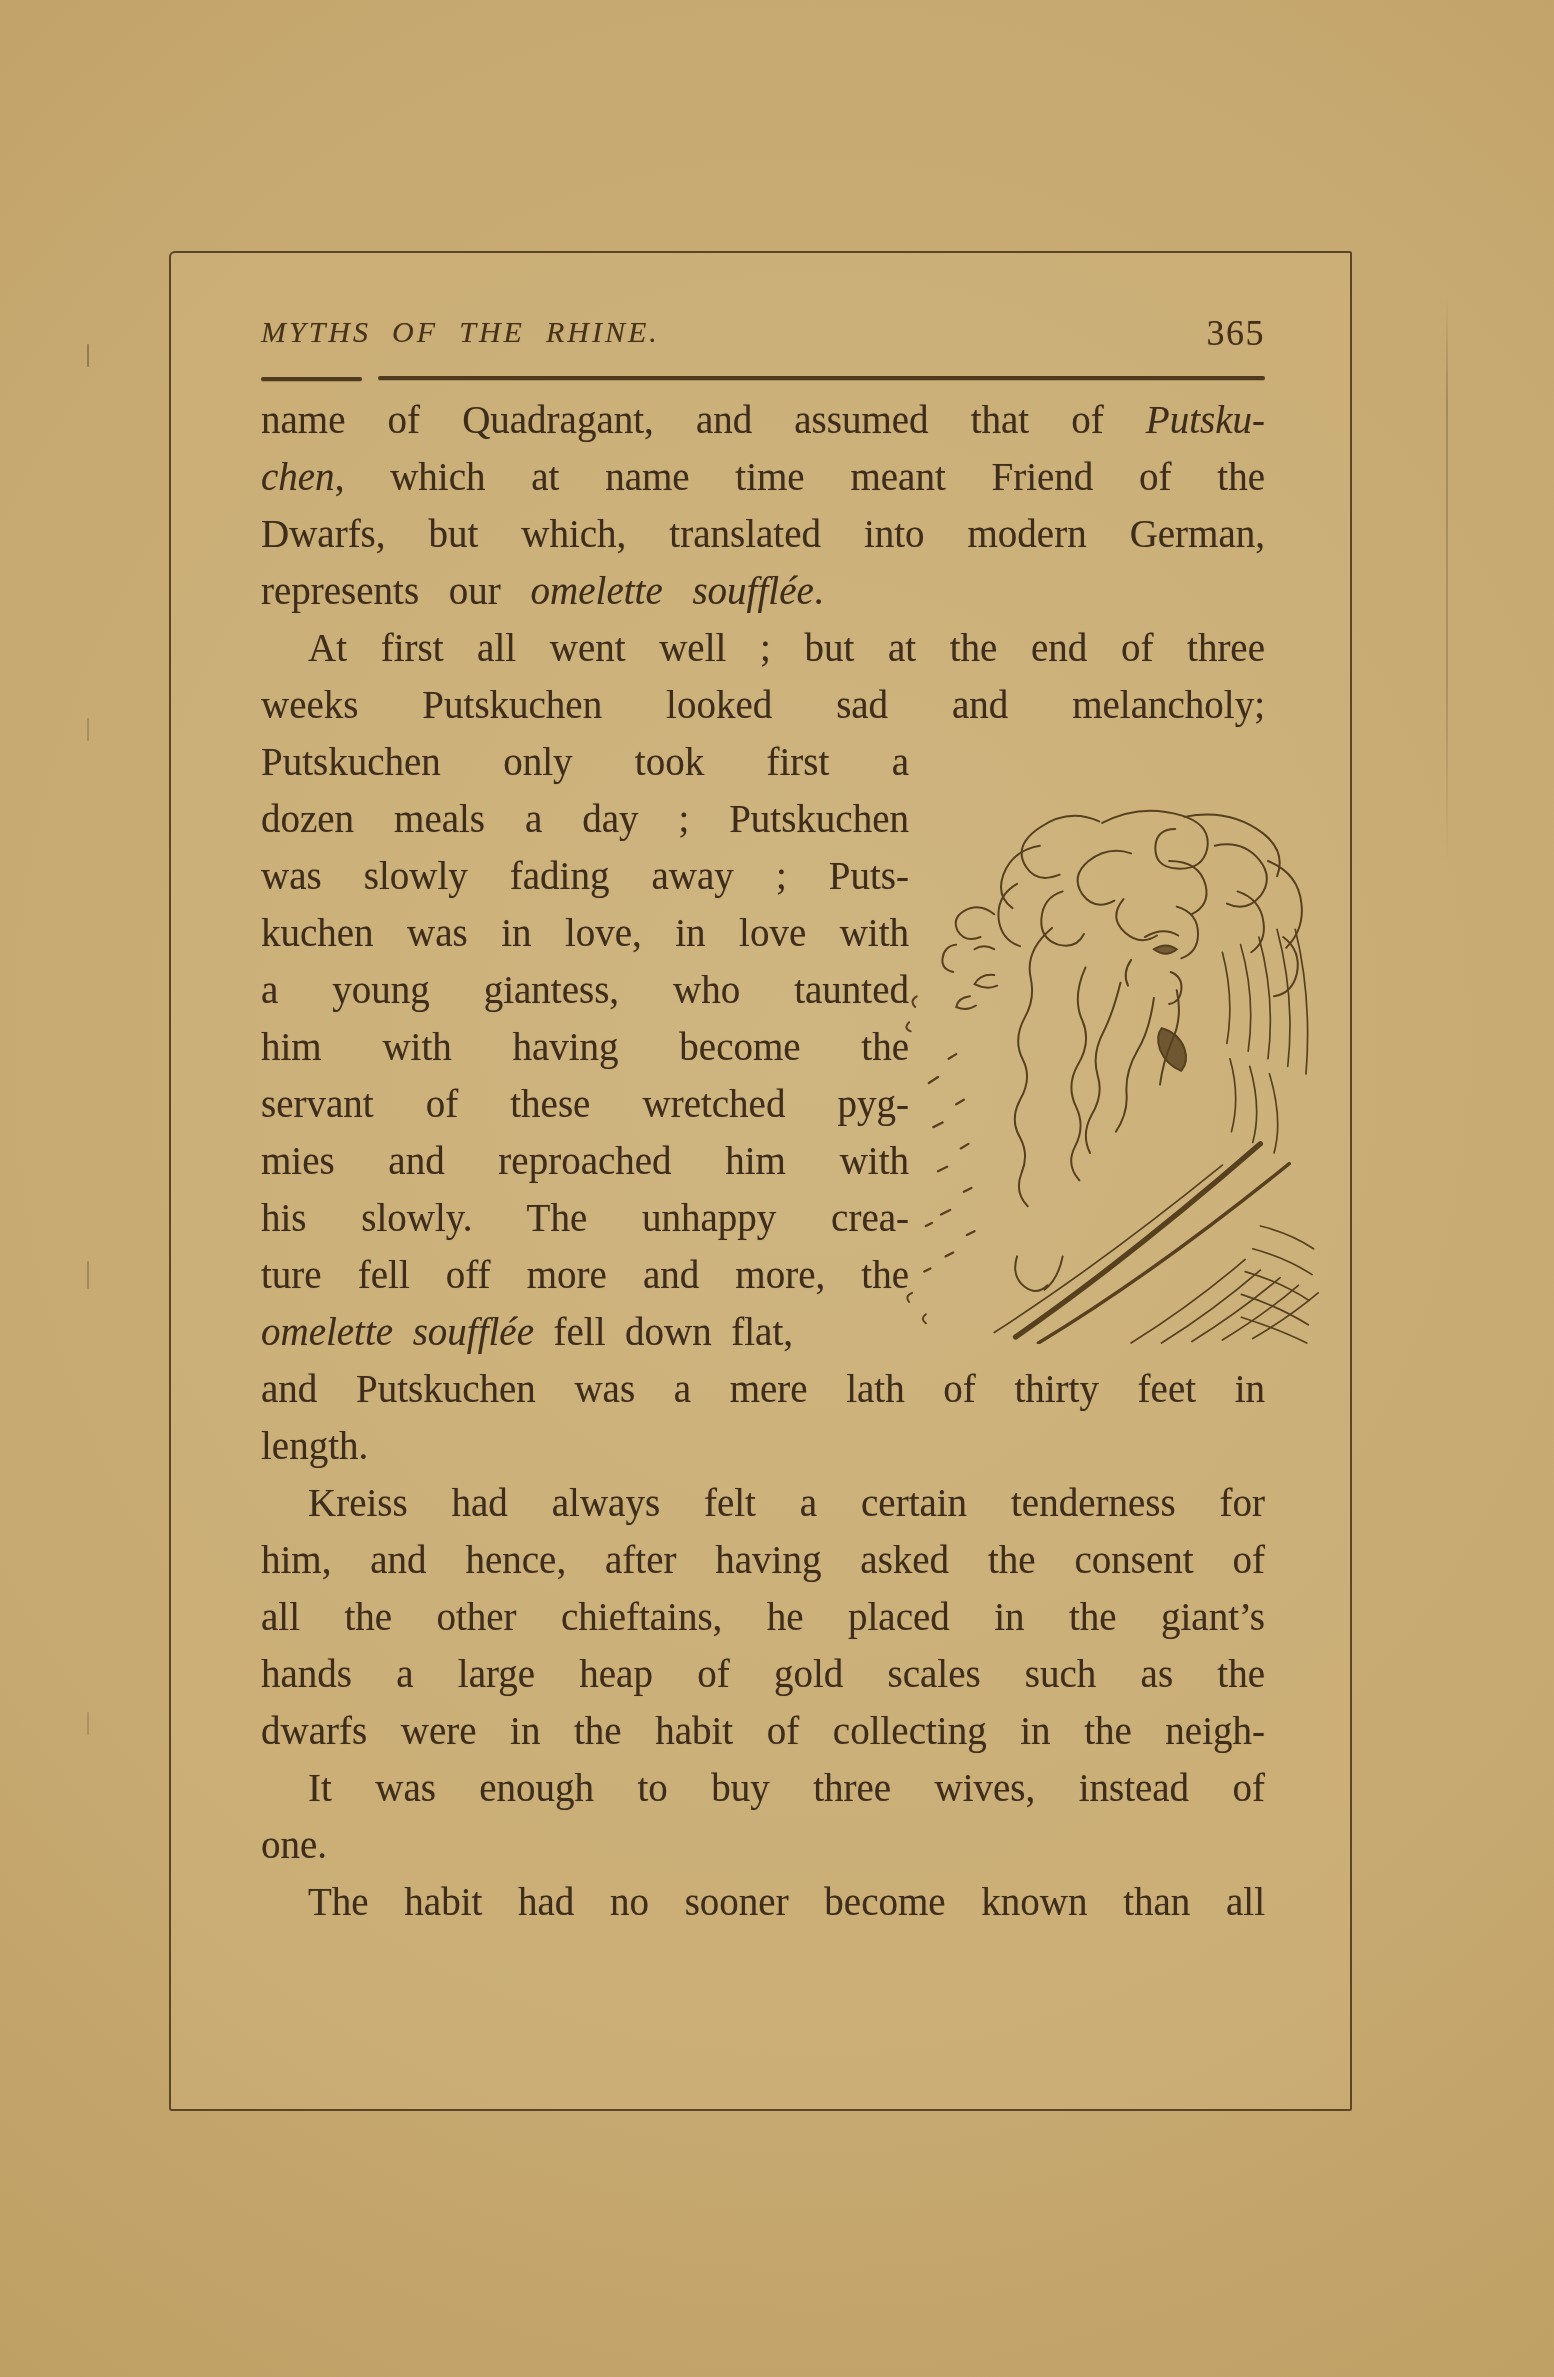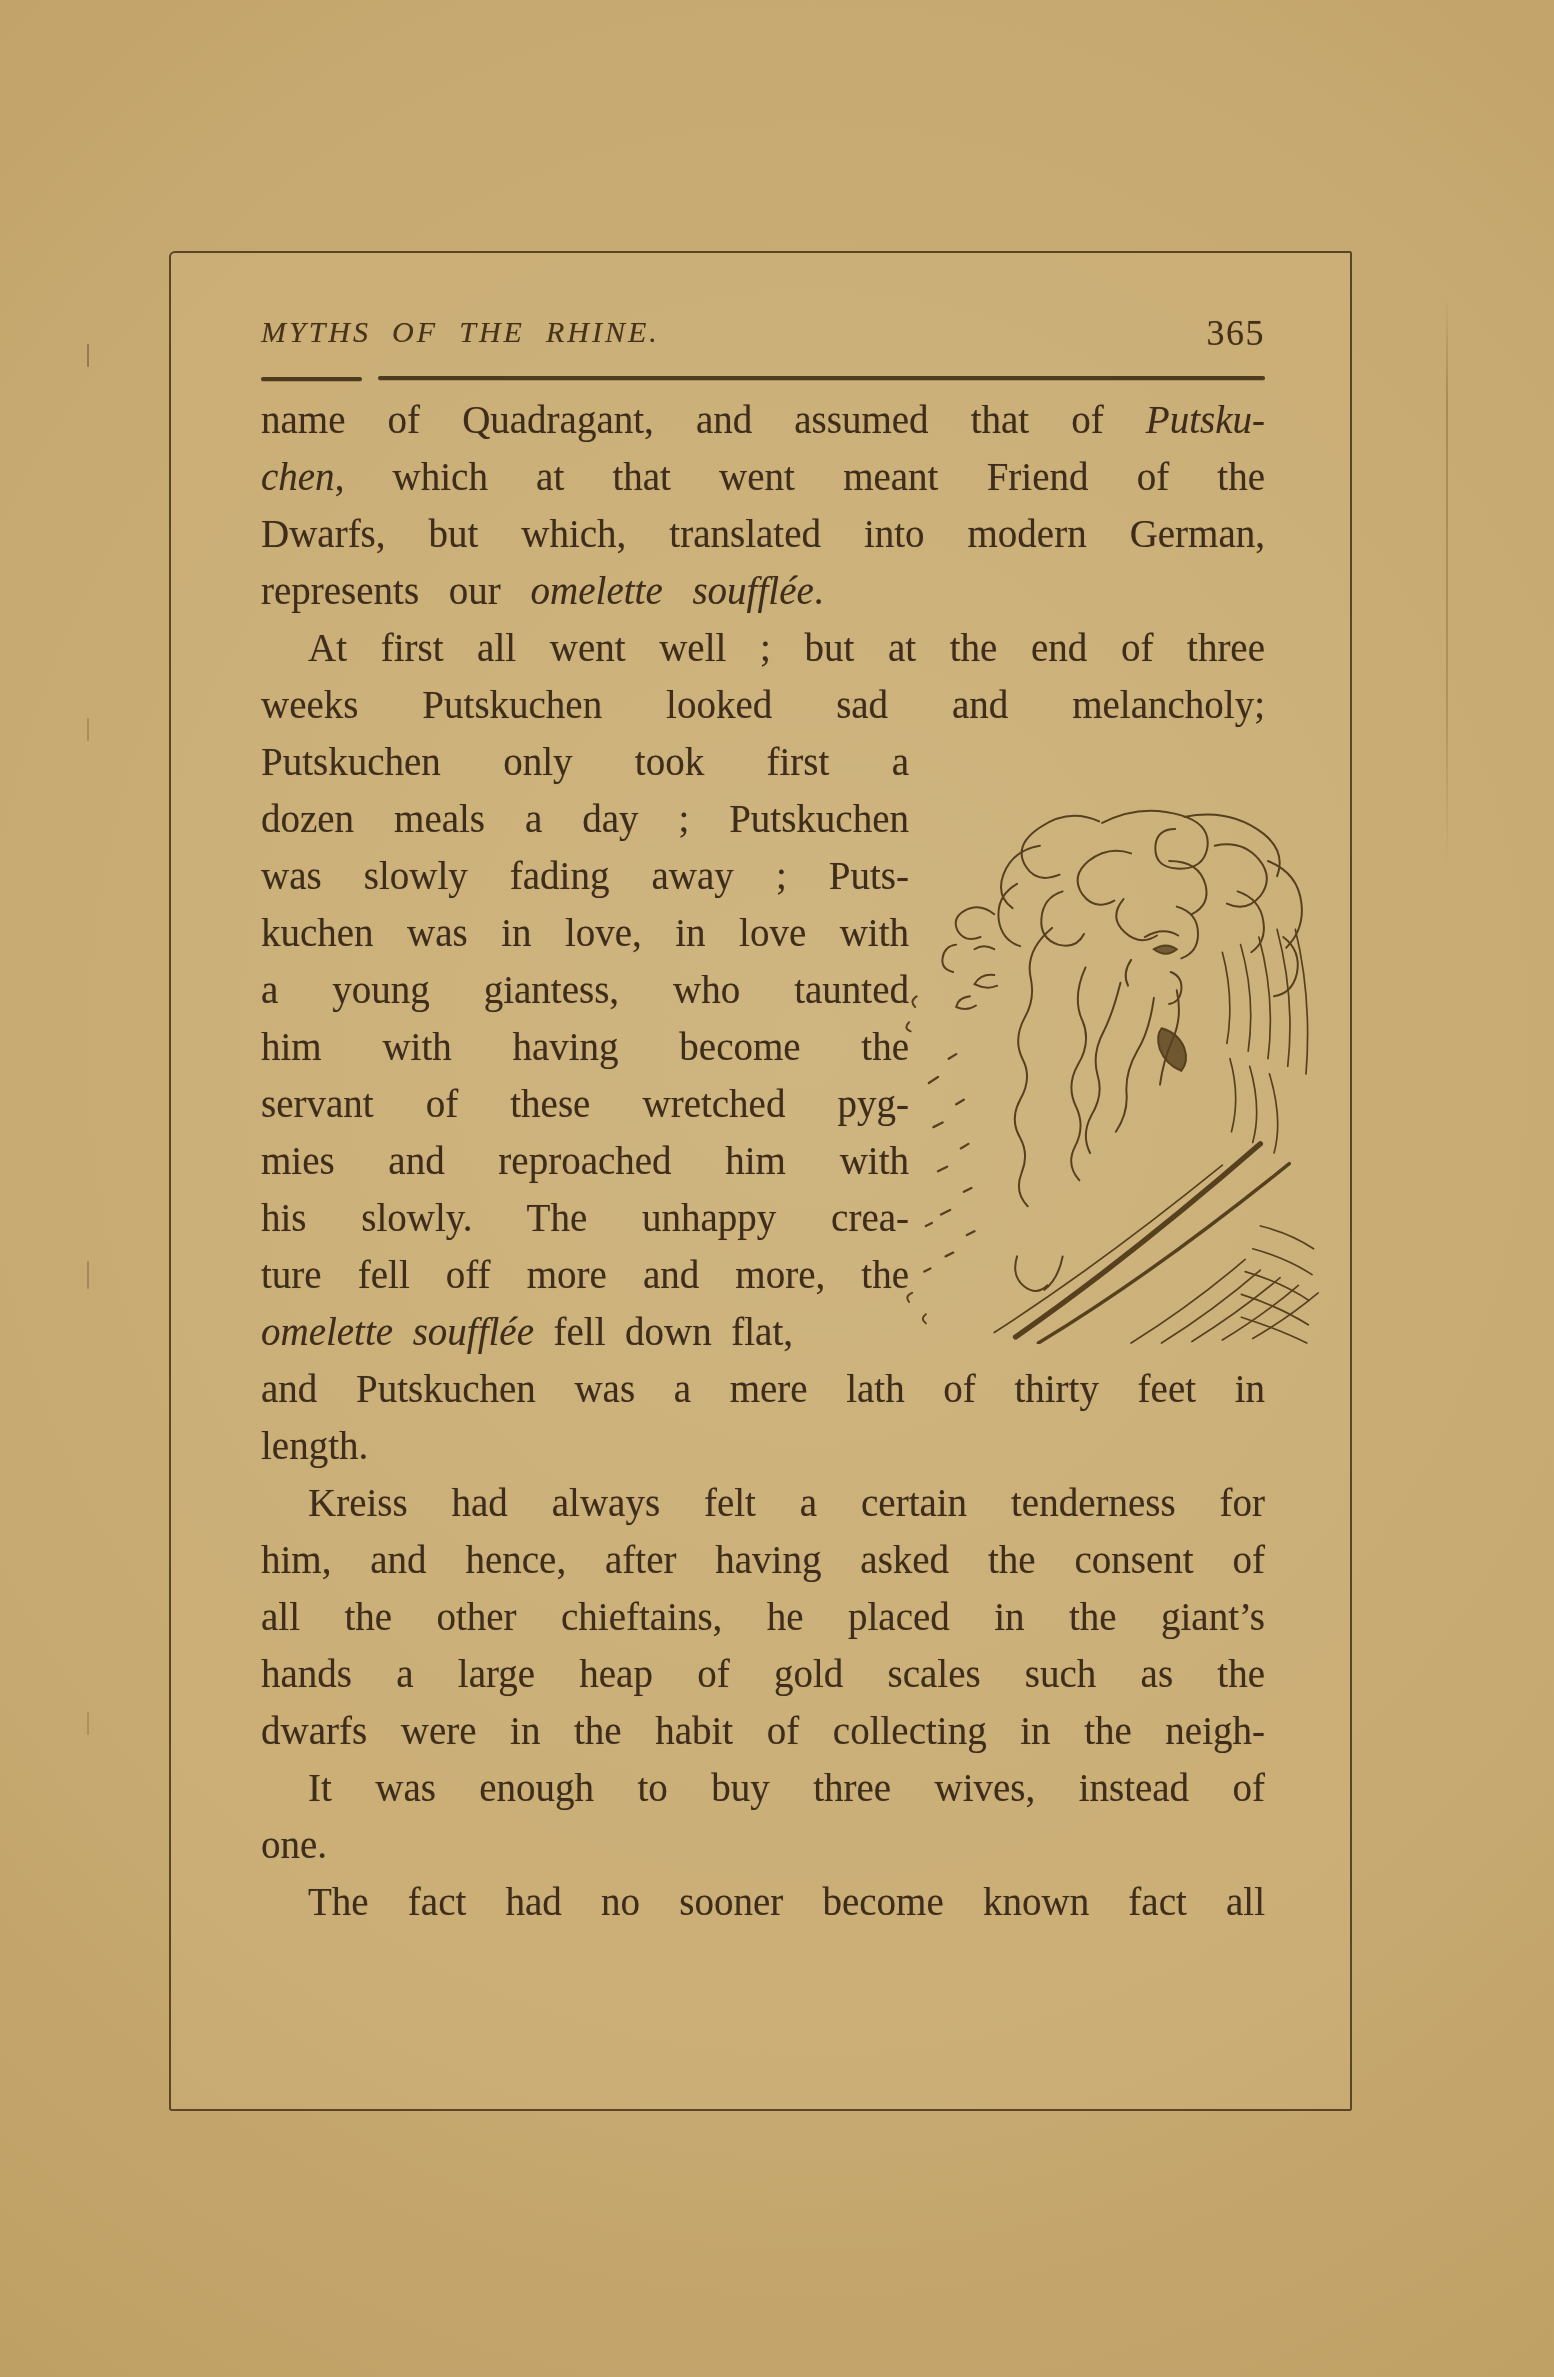--- a/index.html
+++ b/index.html
@@ -81,21 +81,21 @@
         <span class="head-title">MYTHS OF THE RHINE.</span>
         <span class="folio">365</span>
       </div>
 
       <div class="rule-seg rule-a"></div>
       <div class="rule-seg rule-b"></div>
 
       <div class="text-col">
 
         <div class="line"><span>name of Quadragant, and assumed that of </span><span class="it">Putsku-</span></div>
-        <div class="line"><span class="it">chen</span><span>, which at that went meant Friend of the</span></div>
+        <div class="line"><span class="it">chen</span><span>, which at name time meant Friend of the</span></div>
         <div class="line"><span>Dwarfs, but which, translated into modern German,</span></div>
         <div class="line endp"><span>represents our </span><span class="it">omelette soufflée</span><span>.</span></div>
         <div class="line indent"><span>At first all went well ; but at the end of three</span></div>
         <div class="line"><span>weeks Putskuchen looked sad and melancholy;</span></div>
 
         <div class="wrap-zone">
           <div class="line narrow"><span>Putskuchen only took first a</span></div>
           <div class="line narrow"><span>dozen meals a day ; Putskuchen</span></div>
           <div class="line narrow"><span>was slowly fading away ; Puts-</span></div>
           <div class="line narrow"><span>kuchen was in love, in love with</span></div>
@@ -166,19 +166,19 @@
 
         <div class="line"><span>and Putskuchen was a mere lath of thirty feet in</span></div>
         <div class="line endp"><span>length.</span></div>
         <div class="line indent"><span>Kreiss had always felt a certain tenderness for</span></div>
         <div class="line"><span>him, and hence, after having asked the consent of</span></div>
         <div class="line"><span>all the other chieftains, he placed in the giant’s</span></div>
         <div class="line"><span>hands a large heap of gold scales such as the</span></div>
         <div class="line"><span>dwarfs were in the habit of collecting in the neigh-</span></div>
         <div class="line indent"><span>It was enough to buy three wives, instead of</span></div>
         <div class="line endp"><span>one.</span></div>
-        <div class="line indent"><span>The fact had no sooner become known fact all</span></div>
+        <div class="line indent"><span>The habit had no sooner become known than all</span></div>
 
       </div>
     </div>
   </div>
 </div>
 
 
 </body></html>

